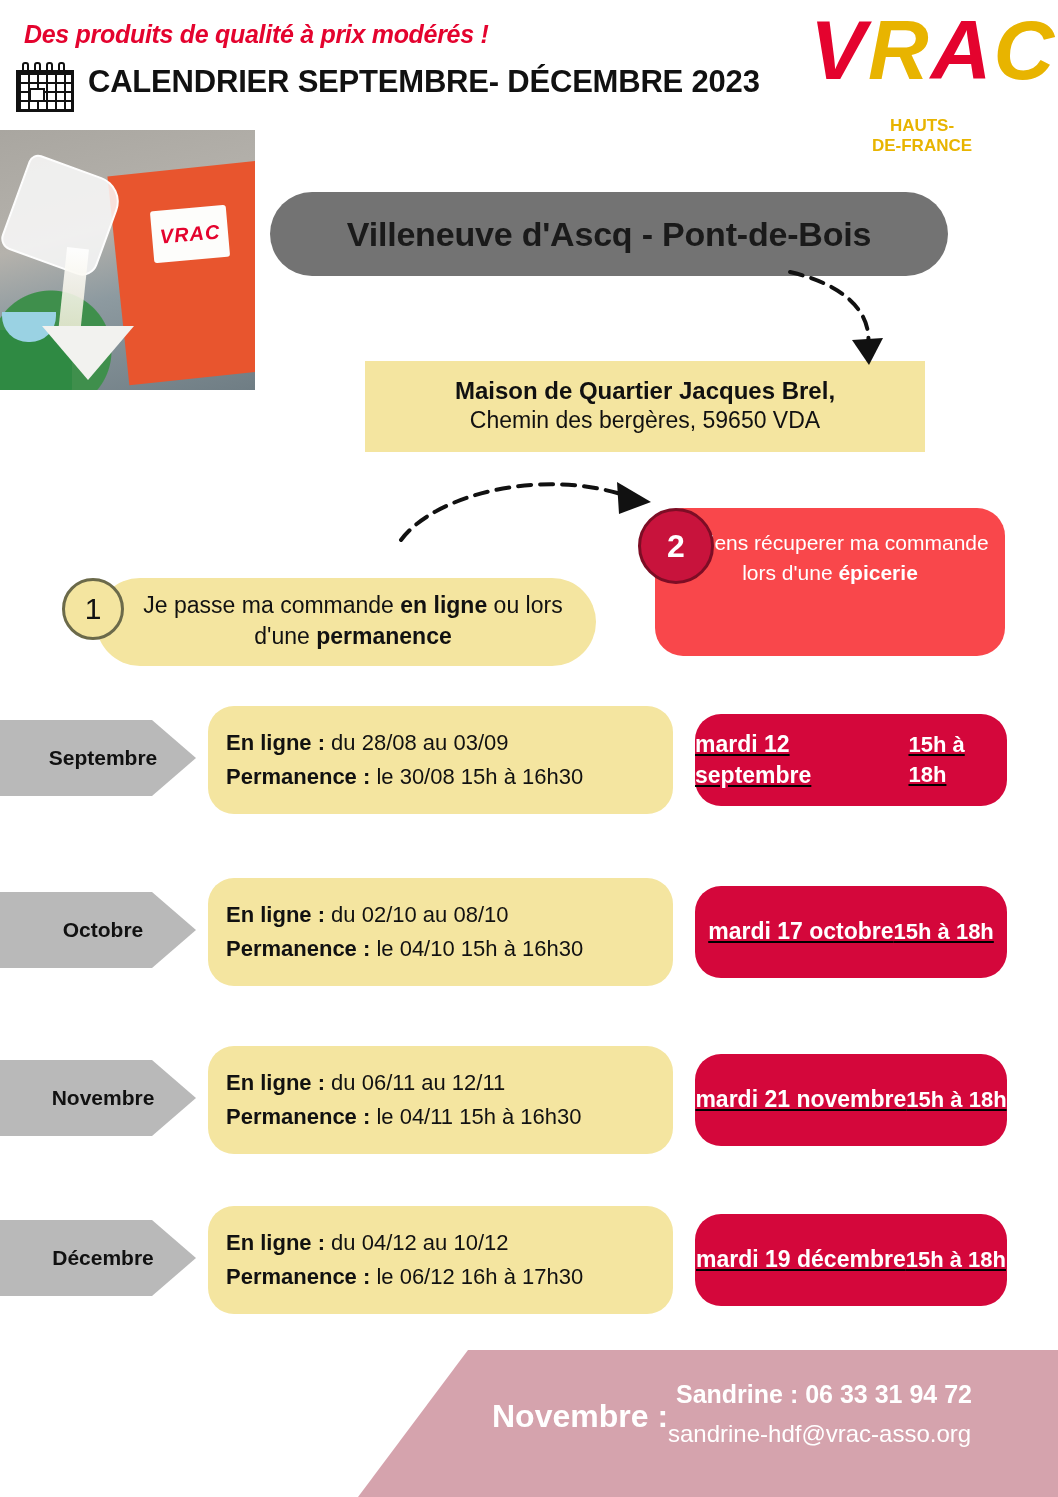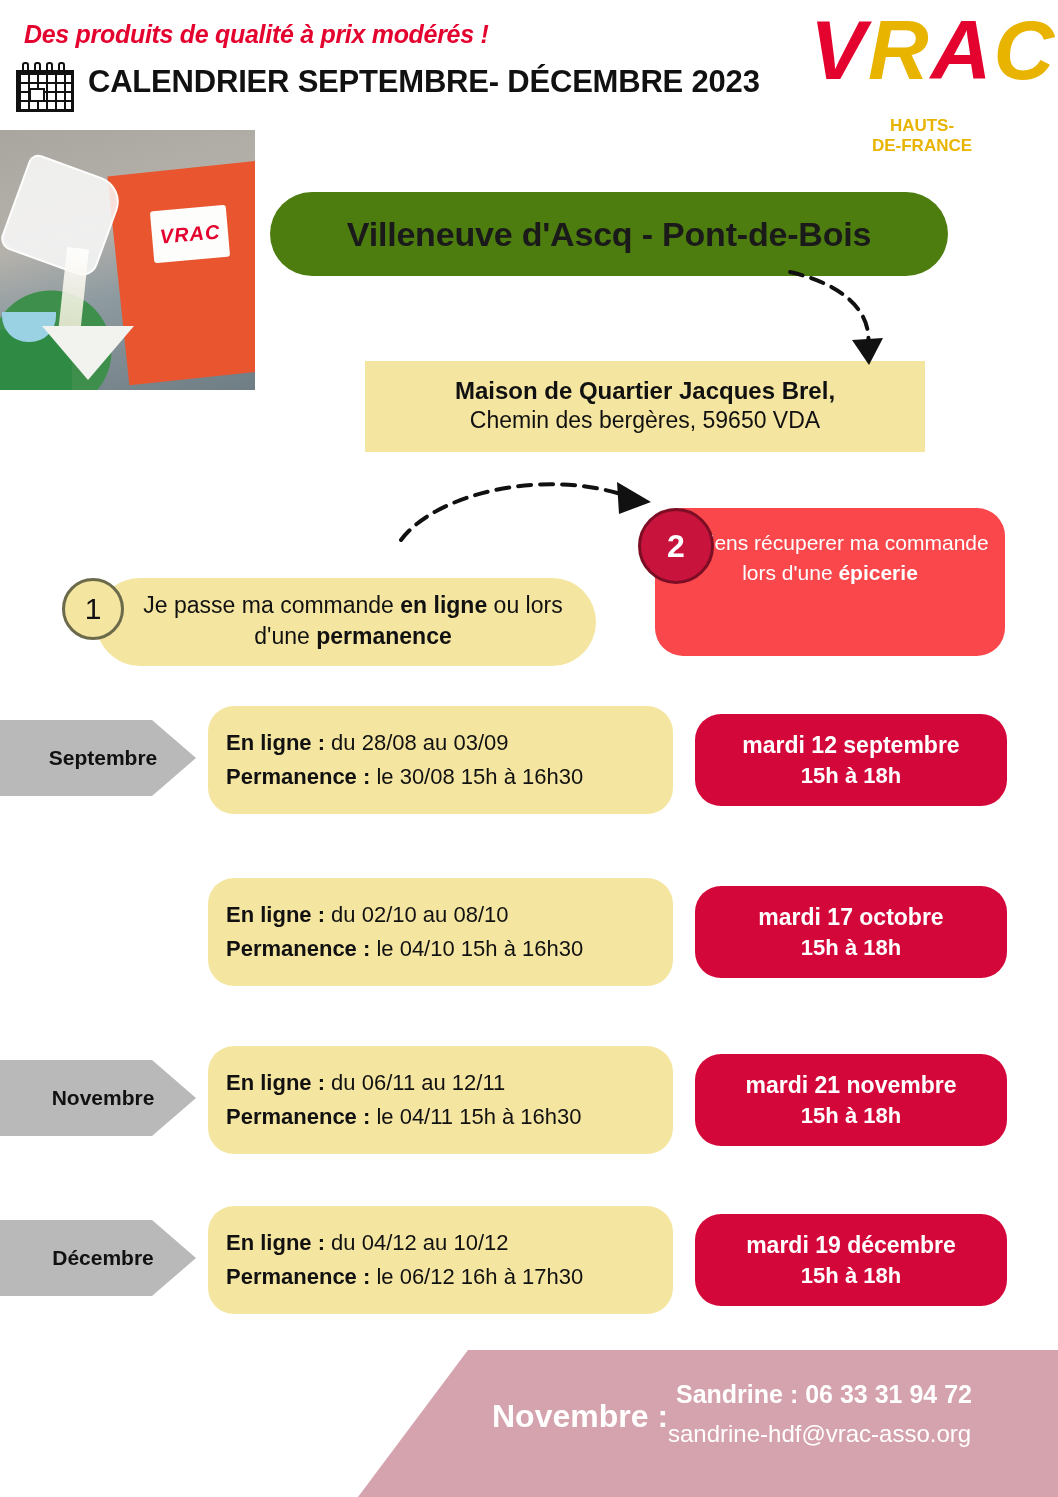--- a/index.html
+++ b/index.html
@@ -184,21 +184,21 @@
     border-radius: 0 0 26px 26px;
   }
 
   
   .loc-banner {
     position: absolute;
     left: 270px;
     top: 192px;
     width: 678px;
     height: 84px;
-    background: #4d7c0f;
+    background: #737373;
     border-radius: 42px;
     display: flex;
     align-items: center;
     justify-content: center;
   }
   .loc-banner span {
     font-size: 34px;
     font-weight: bold;
     color: #1a1a1a;
     letter-spacing: -0.2px;
@@ -346,23 +346,23 @@
   .order-box .line b { font-weight: bold; }
   .pickup-box {
     position: absolute;
     left: 695px;
     top: 8px;
     width: 312px;
     height: 92px;
     background: #d4073b;
     border-radius: 26px;
     display: flex;
-    flex-direction: column;
     align-items: center;
     justify-content: center;
+    text-decoration: underline;
   }
   .pickup-box .p1 {
     font-size: 23px;
     font-weight: bold;
     color: #ffffff;
     line-height: 1.35;
   }
   .pickup-box .p2 {
     font-size: 22px;
     font-weight: bold;
@@ -483,20 +483,23 @@
     <div class="line"><b>En ligne :</b><span> du 28/08 au 03/09</span></div>
     <div class="line"><b>Permanence  :</b><span> le 30/08 15h à 16h30</span></div>
   </div>
   <div class="pickup-box">
     <div class="p1">mardi 12 septembre</div>
     <div class="p2">15h à 18h</div>
   </div>
 </div>
 
 <div class="row" style="top:878px">
+  <div class="month-tag">
+      <span>Octobre</span>
+    </div>
   <div class="order-box">
     <div class="line"><b>En ligne :</b><span> du 02/10 au 08/10</span></div>
     <div class="line"><b>Permanence  :</b><span> le 04/10 15h à 16h30</span></div>
   </div>
   <div class="pickup-box">
     <div class="p1">mardi 17 octobre</div>
     <div class="p2">15h à 18h</div>
   </div>
 </div>
 

